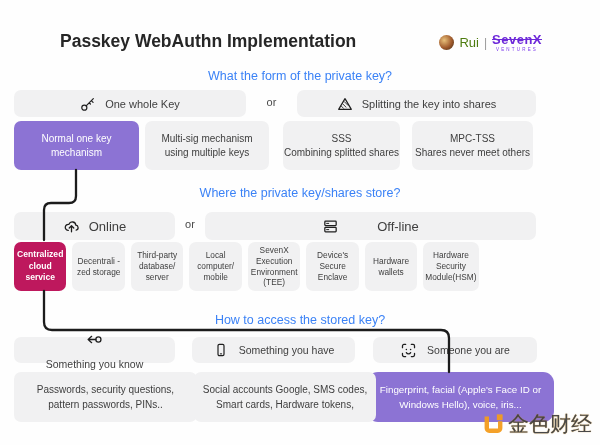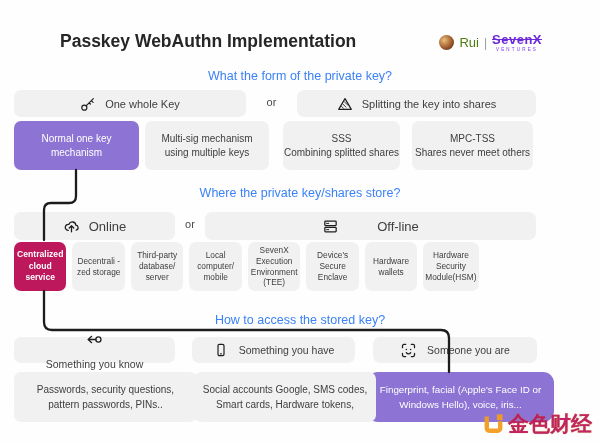--- a/index.html
+++ b/index.html
@@ -63,21 +63,21 @@
   #d1{left:14px;width:169px;}
   #d2{left:194px;width:168px;}
   #d3{left:367px;width:173px;border-radius:11px;font-size:9.8px;line-height:1.55;}
 
   
   .connectors{position:absolute;left:0;top:0;z-index:6;pointer-events:none;}
   .connectors path{fill:none;stroke:#1c1c1c;stroke-width:2.3;stroke-linecap:round;}
 
   
   .watermark{position:absolute;right:8px;bottom:10px;display:flex;align-items:flex-end;gap:3px;z-index:7;opacity:.95;}
-  .wm-text{font-size:21px;font-weight:700;color:#be185d;
+  .wm-text{font-size:21px;font-weight:400;color:#404040;
     text-shadow:0 0 1px #c08420;line-height:1;font-family:"DejaVu Sans",sans-serif;}
 </style>
 </head>
 <body>
 
 <div class="canvas">
 
   <svg class="connectors" width="600" height="445">
     <path d="M76 170 V196 Q76 203 69 203 H51 Q44 203 44 210 V240"></path>
     <path d="M44 291 V322 Q44 330 52 330 H441 Q449 330 449 338 V372"></path>

